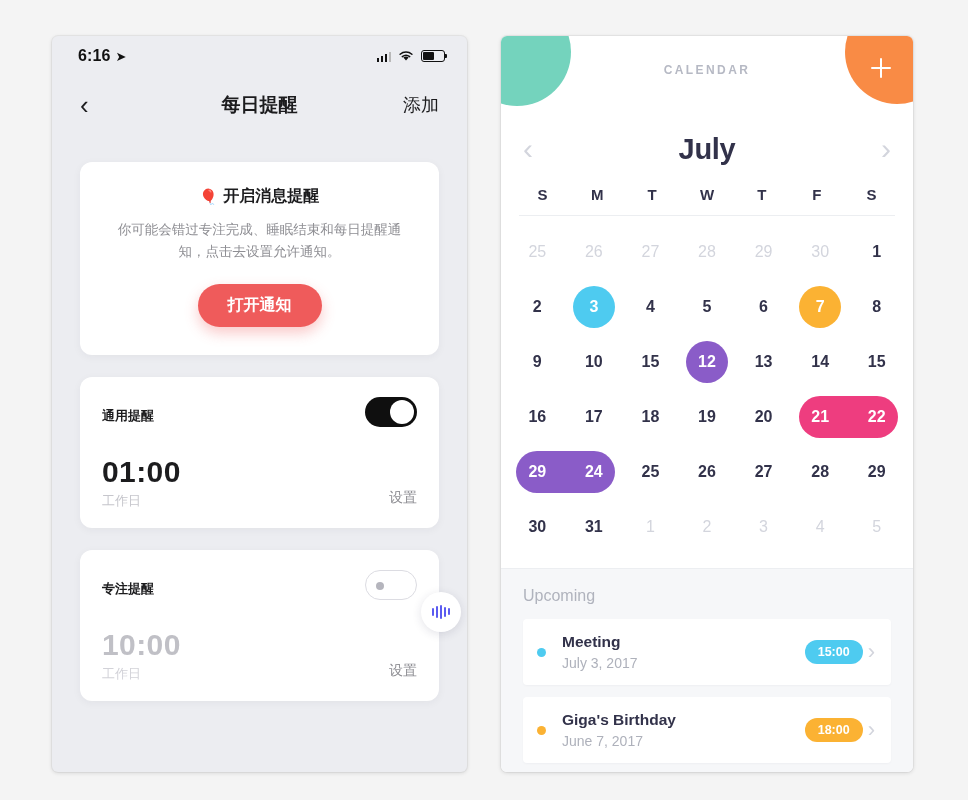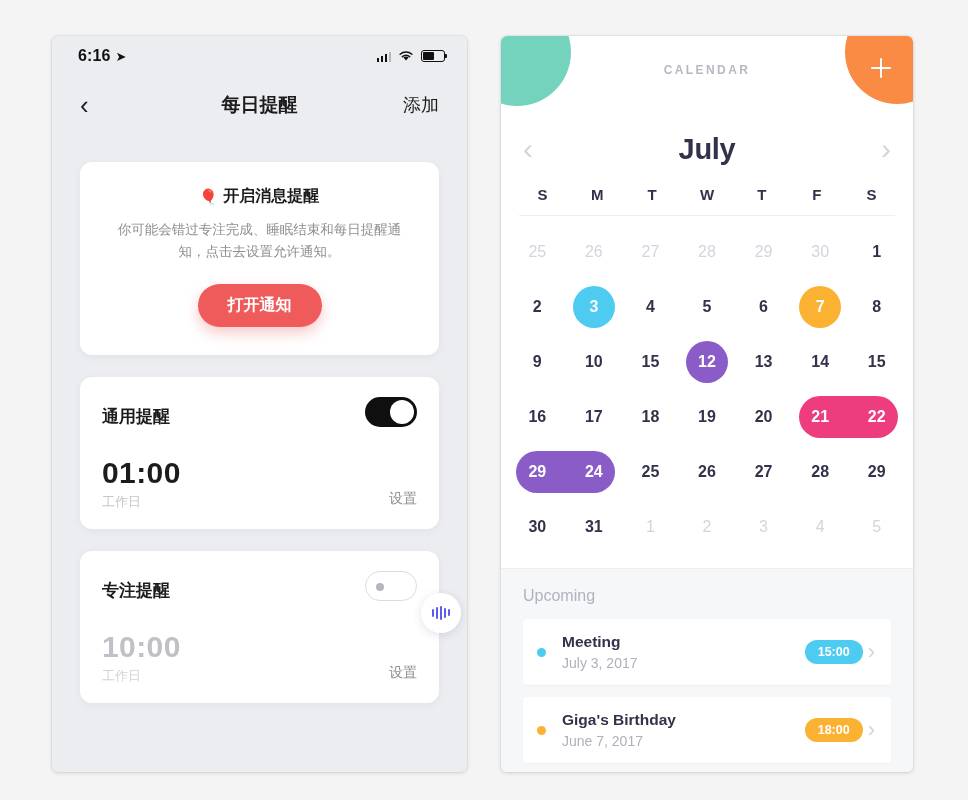--- a/index.html
+++ b/index.html
@@ -79,21 +79,21 @@
   .notify-btn {
     display:inline-block; margin-top: 20px;
     background: #ef5b5b; color:#fff; font-size: 16px; font-weight:bold;
     padding: 11px 30px; border-radius: 22px; border:none; cursor:pointer;
     box-shadow: 0 6px 14px rgba(239,91,91,0.33);
   }
 
   
   .rem-card { margin-top: 22px; padding: 20px 22px 18px; position: relative; }
   .rem-top { display:flex; align-items:center; justify-content:space-between; }
-  .rem-name { font-size: 17px; font-weight: bold; color:#1c1c1e;margin-top:8px; }
+  .rem-name { font-size: 13px; font-weight: bold; color:#1c1c1e;margin-top:8px; }
 
   .toggle { width: 52px; height: 30px; border-radius: 15px; position:relative; cursor:pointer; }
   .toggle.on { background:#0f0f0f; }
   .toggle.on .knob {
     position:absolute; top:3px; left: 25px; width:24px; height:24px;
     border-radius:50%; background:#fff;
   }
   .toggle.off { background:#fff; border:1.5px solid #dcdce2; }
   .toggle.off .knob {
     position:absolute; top:11px; left: 10px; width:8px; height:8px;

